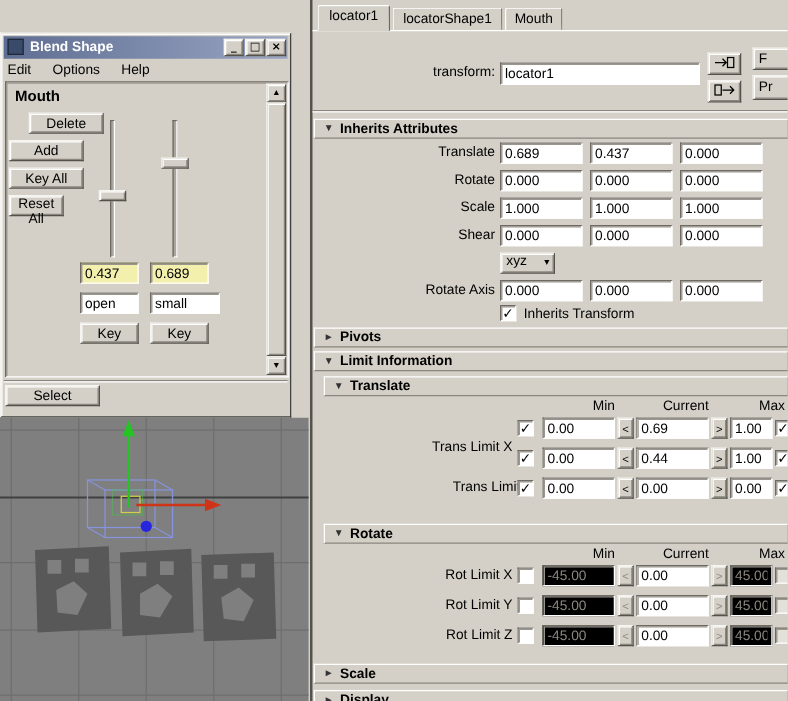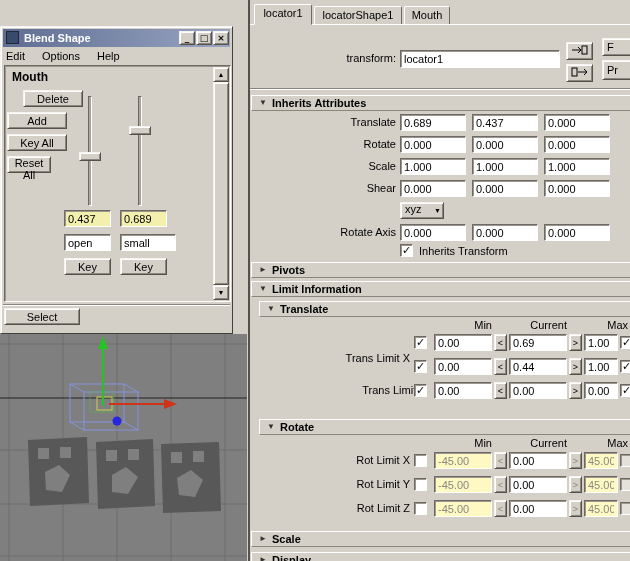--- a/index.html
+++ b/index.html
@@ -9,21 +9,21 @@
   .abs{position:absolute;}
   .r{text-align:right;}
   .b{font-weight:bold;}
   .lbl{line-height:17px;white-space:nowrap;}
   .btn3d{background:#d4d0c8;border:1px solid;border-color:#f6f4f0 #55524c #55524c #f6f4f0;
     box-shadow:inset 1px 1px 0 #fff, inset -1px -1px 0 #8a867e;
     font:11px "Liberation Sans",sans-serif;text-align:center;cursor:default;color:#000;}
   .tf{background:#fff;border:1px solid;border-color:#6e6a63 #fff #fff #6e6a63;
     box-shadow:inset 1px 1px 0 #9a968e;font:11px "Liberation Sans",sans-serif;padding:0 3px;color:#000;}
   .tf.yellow{background:#f3f0ae;}
-  .tf.dim{background:#fef9c3;color:#8c8880;}
+  .tf.dim{background:#000000;color:#8c8880;}
   .btn3d.dim{color:#8c8880;}
   .cbox{width:13px;height:13px;background:#fff;border:1px solid;border-color:#6e6a63 #fff #fff #6e6a63;
     box-shadow:inset 1px 1px 0 #9a968e;font:bold 11px/11px "DejaVu Sans",sans-serif;text-align:center;overflow:hidden;}
   .cbox.dimc{background:#e4e1da;}
   .sec{background:#d4d0c8;border:1px solid;border-color:#fff #8a867e #8a867e #fff;
     font-weight:bold;line-height:13px;padding:1px 0 0 20px;}
   .tri{position:absolute;left:7px;top:3px;font-size:8px;line-height:8px;color:#333;}
   .groove{border-top:1px solid #8a867e;border-bottom:1px solid #fff;height:2px;}
   .tbar{background:linear-gradient(90deg,#5e6d92,#99a5c2);color:#fff;font-weight:bold;line-height:16px;}
   .wbtn{width:16px;height:14px;font:bold 9px/12px "DejaVu Sans",sans-serif;}

